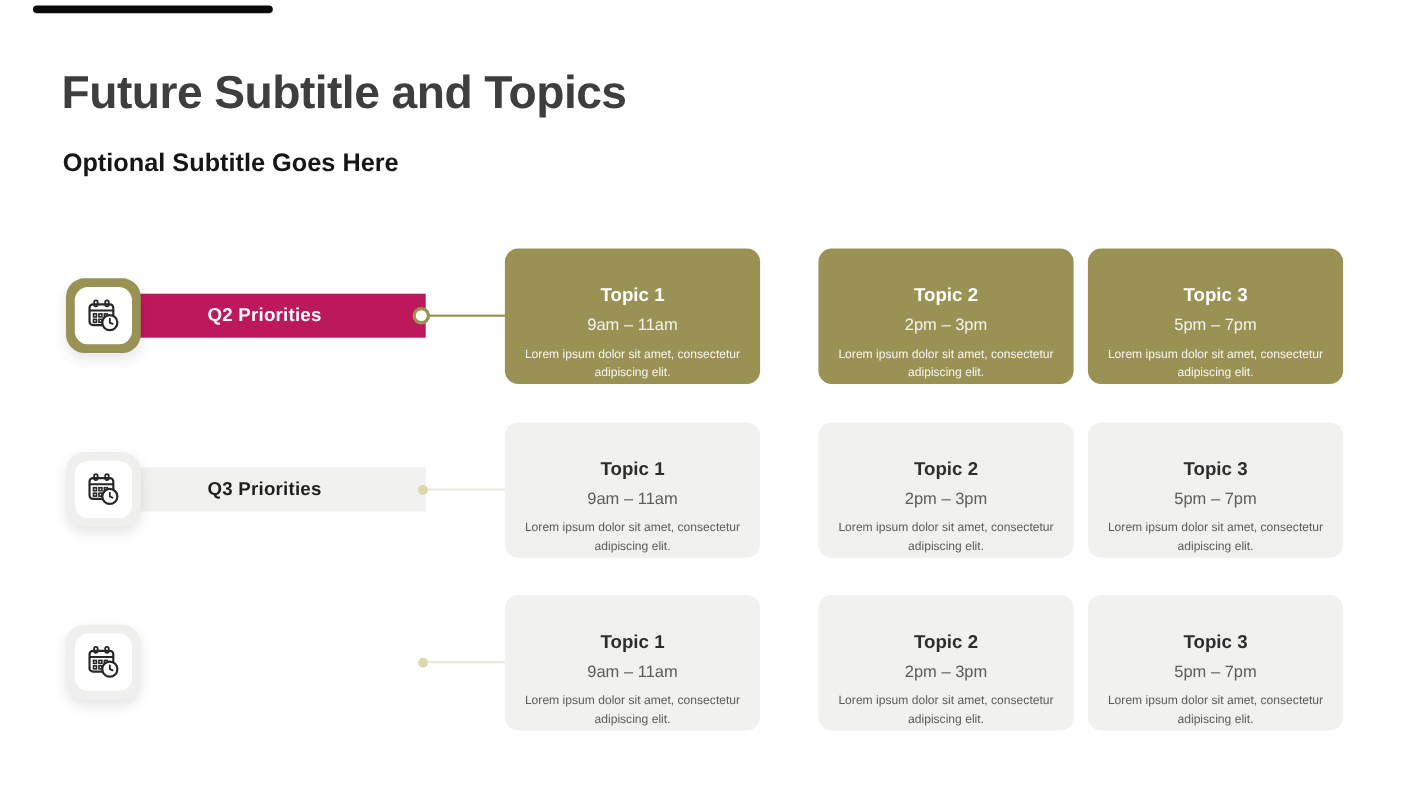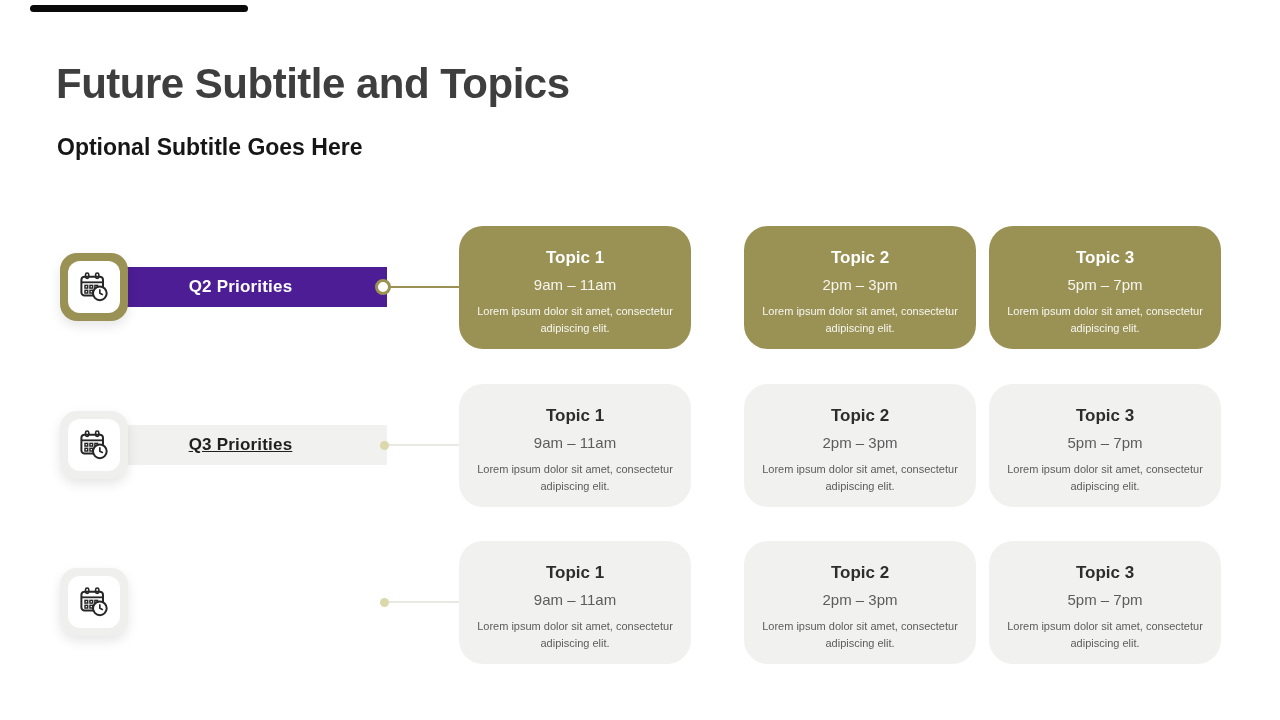--- a/index.html
+++ b/index.html
@@ -33,41 +33,41 @@
   .row.inactive .icon-tile{background:#efefee;}
   .icon-tile-inner{
     position:absolute;left:8px;top:8px;width:52px;height:52px;
     background:#ffffff;border-radius:12px;
     display:flex;align-items:center;justify-content:center;
   }
   .label-bar{
     position:absolute;left:94px;top:50px;width:293px;height:40px;z-index:1;
     display:flex;align-items:center;justify-content:center;
   }
-  .row.active .label-bar{background:#4c1d95;}
+  .row.active .label-bar{background:#be185d;}
   .row.inactive .label-bar{background:#f1f1ef;}
   .label-bar span{font-size:17px;font-weight:700;letter-spacing:0.2px;}
   .row.active .label-bar span{color:#ffffff;}
-  .row.inactive .label-bar span{color:#1f1f1f;text-decoration:underline;}
+  .row.inactive .label-bar span{color:#1f1f1f;}
 
   .conn-line{position:absolute;top:69px;left:388px;width:71px;height:2px;z-index:0;}
   .row.active .conn-line{background:#9A9254;}
   .row.inactive .conn-line{background:#e9e9e3;}
   .conn-dot-active{
     position:absolute;left:375px;top:62px;width:10px;height:10px;z-index:4;
     background:#ffffff;border:3px solid #9A9254;border-radius:50%;
   }
   .conn-dot-inactive{
     position:absolute;left:380px;top:66px;width:9px;height:9px;z-index:4;
     background:#dbd8ac;border-radius:50%;
   }
 
   .card{
-    position:absolute;top:9px;width:232px;height:123px;border-radius:24px;
-    text-align:center;box-sizing:border-box;padding-top:22px;
+    position:absolute;top:9px;width:232px;height:123px;border-radius:12px;
+    text-align:center;box-sizing:border-box;padding-top:33px;
   }
   .card.c0{left:459px;} .card.c1{left:744px;} .card.c2{left:989px;}
   .row.active .card{background:#9A9254;}
   .row.inactive .card{background:#f1f1ef;}
   .card-title{font-size:17px;font-weight:700;}
   .row.active .card-title{color:#ffffff;}
   .row.inactive .card-title{color:#2d2d2d;}
   .card-time{font-size:15px;margin-top:8px;}
   .row.active .card-time{color:rgba(255,255,255,0.90);}
   .row.inactive .card-time{color:#5c5c5c;}

